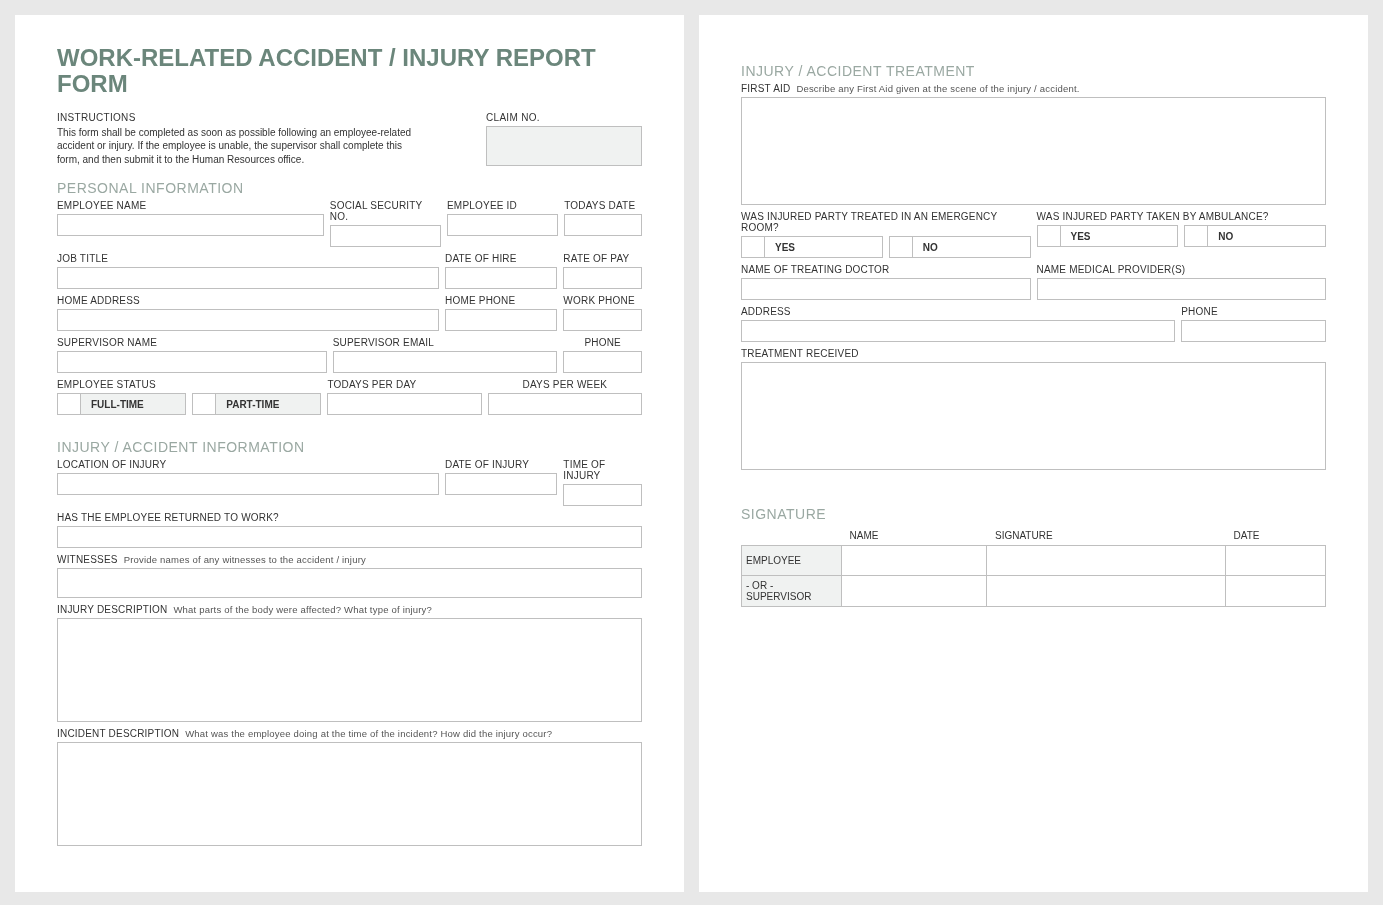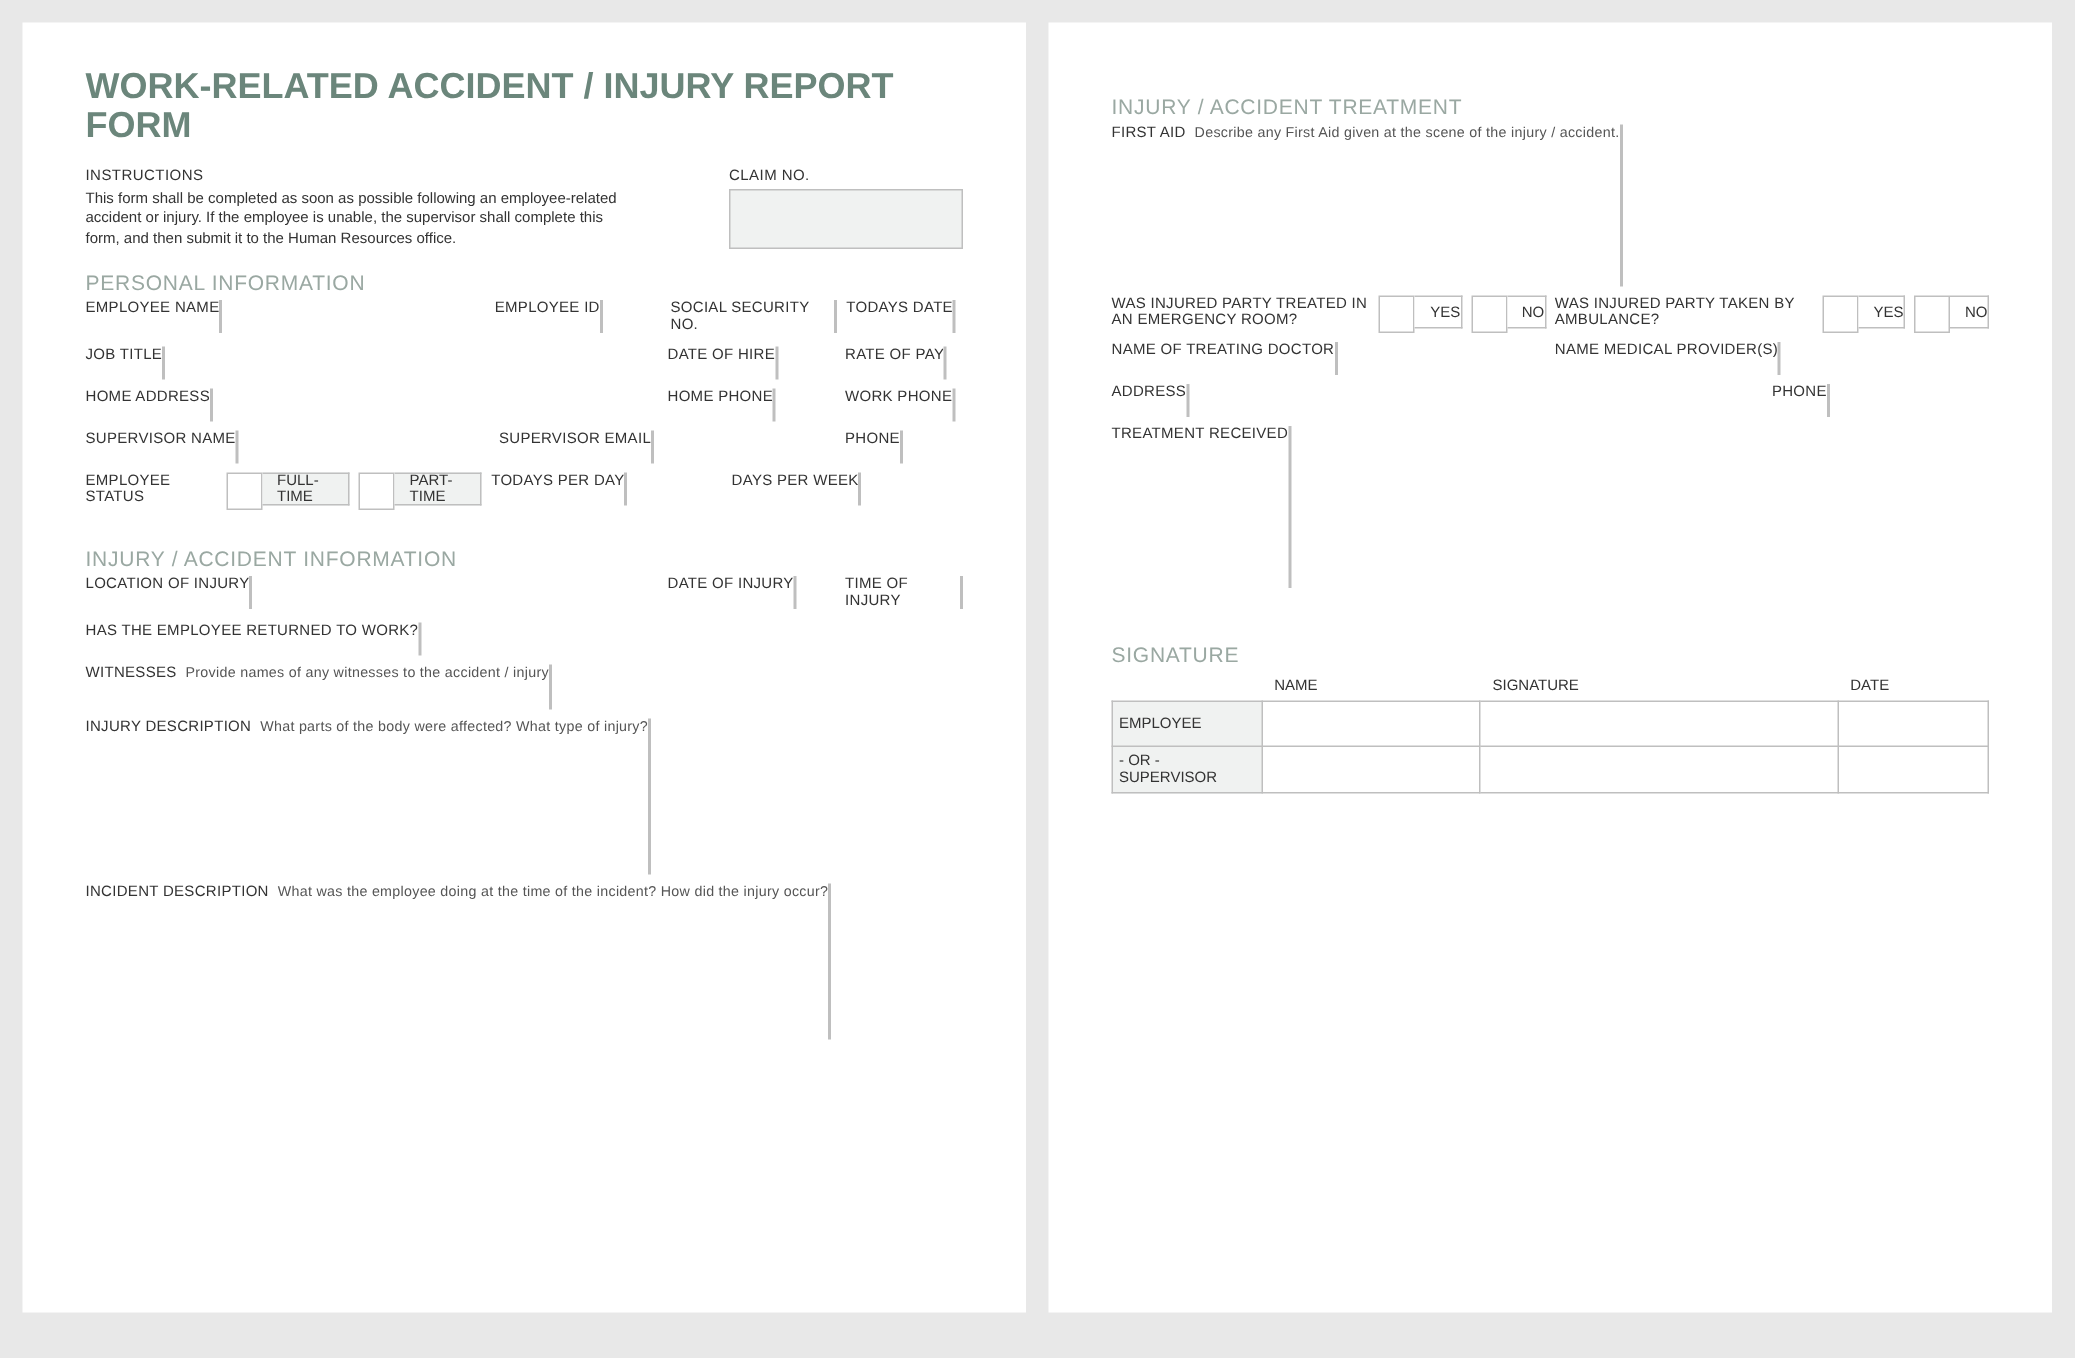--- a/index.html
+++ b/index.html
@@ -63,21 +63,21 @@
 }
 .field-box.tall { height: 40px; }
 .field-box.huge { height: 104px; }
 .field-box.mega { height: 108px; }
 .field-box.light { background: #f0f2f1; }
 .row {
   display: flex;
   gap: 6px;
   margin-bottom: 6px;
 }
-.col { flex: 1; display: flex; flex-direction: row; }
+.col { flex: 1; display: flex; flex-direction: column; }
 .lbl { font-size: 10px; letter-spacing: 0.2px; margin-bottom: 3px; }
 .check-group {
   display: flex;
   gap: 6px;
 }
 .check-item {
   display: flex;
   align-items: stretch;
   flex: 1;
 }
@@ -89,20 +89,21 @@
 .check-lbl {
   flex: 1;
   border: 1px solid #bfbfbf;
   border-left: none;
   background: #f0f2f1;
   font-size: 10px;
   display: flex;
   align-items: center;
   padding-left: 10px;
   height: 22px;
+  font-weight: bold;
 }
 .check-lbl.white { background: #fff; }
 table.sig {
   border-collapse: collapse;
   width: 100%;
   margin-top: 4px;
 }
 table.sig th {
   font-size: 10px;
   font-weight: normal;
@@ -142,25 +143,25 @@
   </div>
 
   <h2 class="section">PERSONAL INFORMATION</h2>
 
   <div class="row">
     <div class="col" style="flex:2.4">
       <div class="lbl">EMPLOYEE NAME</div>
       <div class="field-box"></div>
     </div>
     <div class="col">
+      <div class="lbl">SOCIAL SECURITY NO.</div>
+      <div class="field-box"></div>
+    </div>
+    <div class="col">
       <div class="lbl">EMPLOYEE ID</div>
-      <div class="field-box"></div>
-    </div>
-    <div class="col">
-      <div class="lbl">SOCIAL SECURITY NO.</div>
       <div class="field-box"></div>
     </div>
     <div class="col" style="flex:0.7">
       <div class="lbl">TODAYS DATE</div>
       <div class="field-box"></div>
     </div>
   </div>
 
   <div class="row">
     <div class="col" style="flex:3.4">

